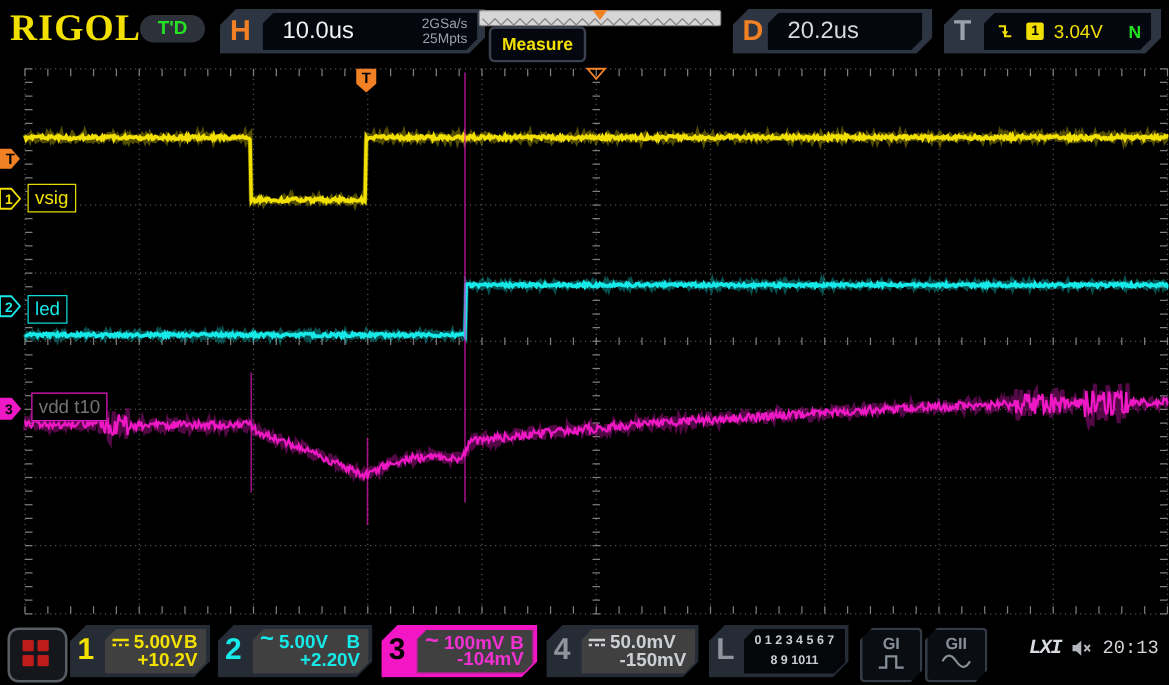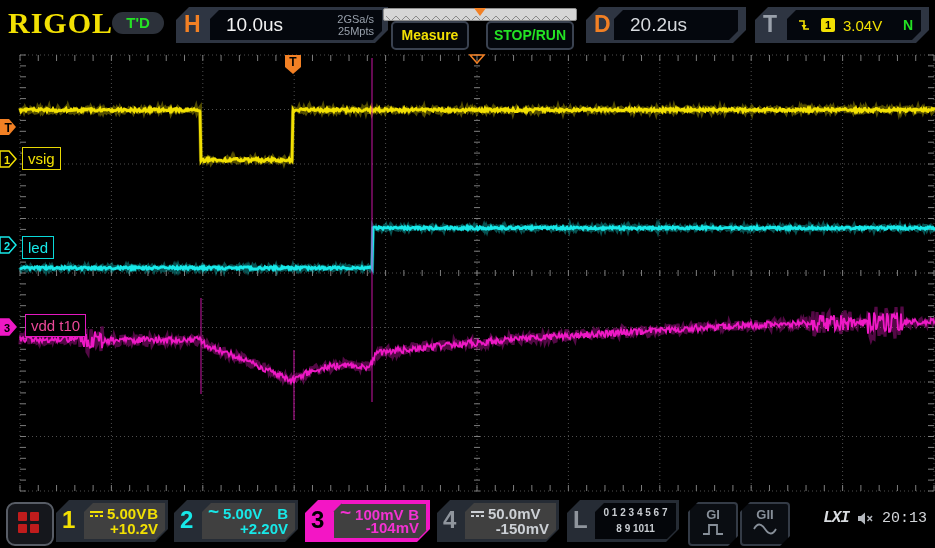--- a/index.html
+++ b/index.html
@@ -38,21 +38,21 @@
   .src-badge{width:14px;height:14px;background:#f2e003;color:#000;border-radius:2px;font-size:11px;font-weight:bold;
              text-align:center;line-height:14px;margin-left:10px;}
   .orange{color:#f28024;} .grayL{color:#9aa1ab;}
 
   
   .wave{position:absolute;left:0;top:50px;width:935px;height:445px;background:#000;}
   .wave svg{position:absolute;left:0;top:0;}
   .ch-label{position:absolute;background:#000;border:1px solid;padding:0 5px;font-size:15px;line-height:21px;font-weight:normal;}
   .lbl1{left:22px;top:97px;border-color:#e8d803;color:#f2e003;}
   .lbl2{left:22px;top:186px;border-color:#0adada;color:#17e8e8;}
-  .lbl3{left:25px;top:264px;border-color:#e319c0;color:#ec4899;}
+  .lbl3{left:25px;top:264px;border-color:#e319c0;color:#737373;}
 
   
   .botbar{position:absolute;left:0;top:495px;width:935px;height:53px;background:#000;}
   .menu-btn{position:absolute;left:6px;top:7px;width:44px;height:40px;background:#15171c;border:2px solid #585d66;border-radius:9px;cursor:pointer;}
   .menu-grid{position:absolute;left:10px;top:8px;width:20px;height:20px;display:grid;grid-template-columns:9px 9px;grid-template-rows:9px 9px;gap:3px;}
   .menu-grid span{background:#c01c1c;border-radius:1px;}
   .ch-box{position:absolute;top:5px;height:42px;background:#262c35;cursor:pointer;}
   .ch-num{position:absolute;left:6px;top:6px;font-size:24px;font-weight:bold;}
   .ch-panel{position:absolute;left:28px;top:3px;bottom:3px;right:3px;background:#404040;font-weight:bold;font-size:15px;}
   .ch-row1{position:absolute;left:6px;right:7px;top:2px;display:flex;align-items:center;}
@@ -101,21 +101,20 @@
     </div>
 
     <div class="membar">
       <svg id="memzig" width="190" height="9">
           <polyline points="2,2 7,7 12,2 17,7 22,2 27,7 32,2 37,7 42,2 47,7 52,2 57,7 62,2 67,7 72,2 77,7 82,2 87,7 92,2 97,7 102,2 107,7 112,2 117,7 122,2 127,7 132,2 137,7 142,2 147,7 152,2 157,7 162,2 167,7 172,2 177,7 182,2 187,7" stroke="#8a8a8a" fill="none" stroke-width="1"></polyline>
         </svg>
       <div class="mem-tri"></div>
     </div>
 
     <div class="btn measure-btn">Measure</div>
-    <div class="btn run-btn">STOP/RUN</div>
 
     <div class="tb-group chamfer d-group">
       <span class="tb-letter orange">D</span>
       <div class="tb-panel chamfer-sm d-panel" style="left:28px;width:124px;">
         <span class="d-value">20.2us</span>
       </div>
     </div>
 
     <div class="tb-group chamfer t-group">
       <span class="tb-letter grayL">T</span>

